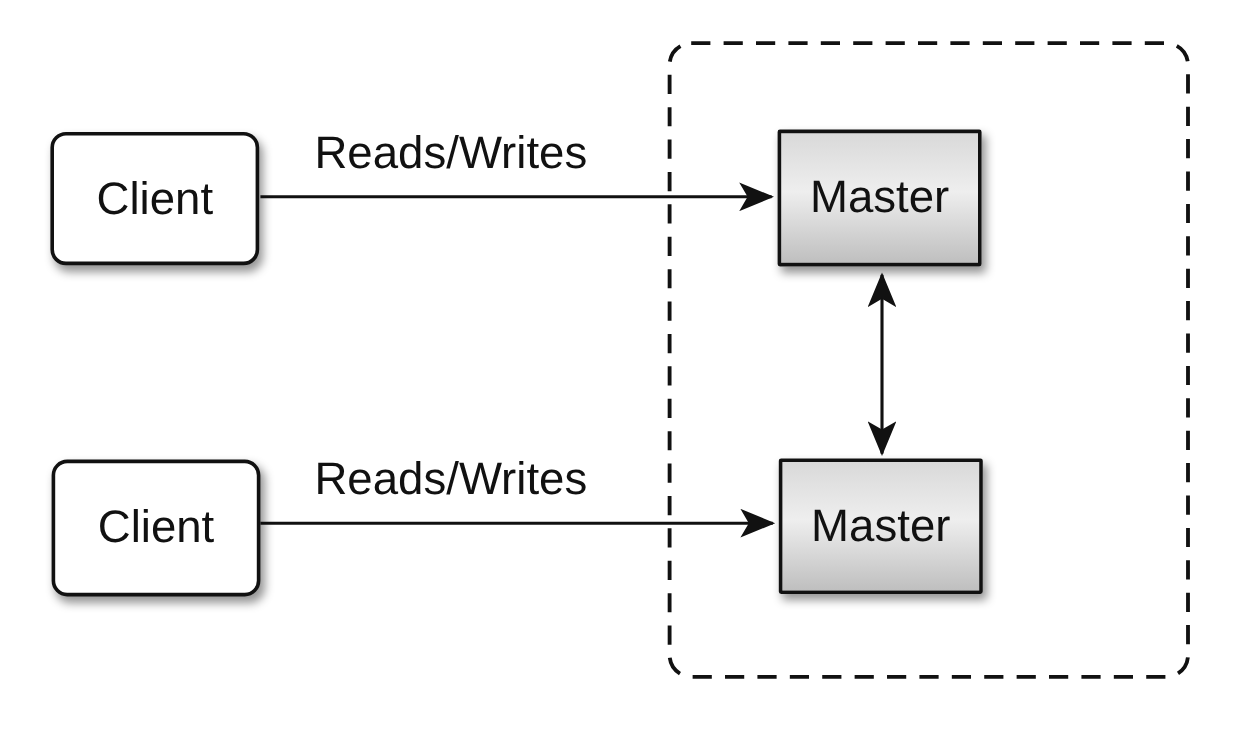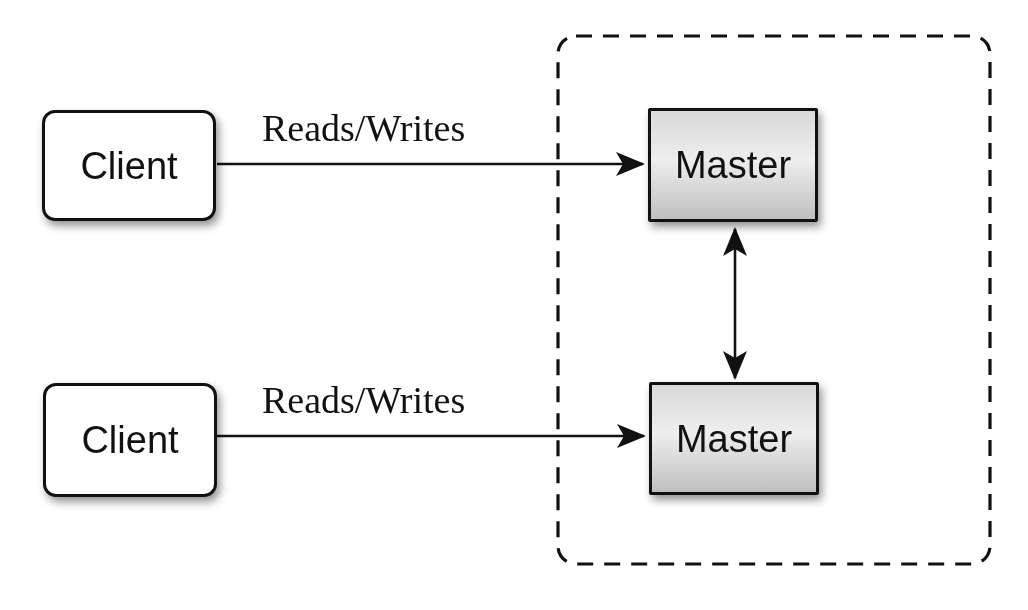--- a/index.html
+++ b/index.html
@@ -45,21 +45,20 @@
     border-radius: 2px;
   }
   .master-1 { left: 648px; top: 108px; width: 170px; height: 114px; }
   .master-2 { left: 649px; top: 382px; width: 170px; height: 113px; }
   .edge-label {
     position: absolute;
     font-size: 38px;
     line-height: 1;
     white-space: nowrap;
     color: #111111;
-    font-family: Liberation Serif, serif;
   }
   .lab-rw-top    { left: 262px; top: 109px; }
   .lab-rw-bottom { left: 262px; top: 381px; }
   .lab-repl      { left: 761px; top: 281px; }
 </style>
 </head>
 <body>
 
 <div class="stage">
 

